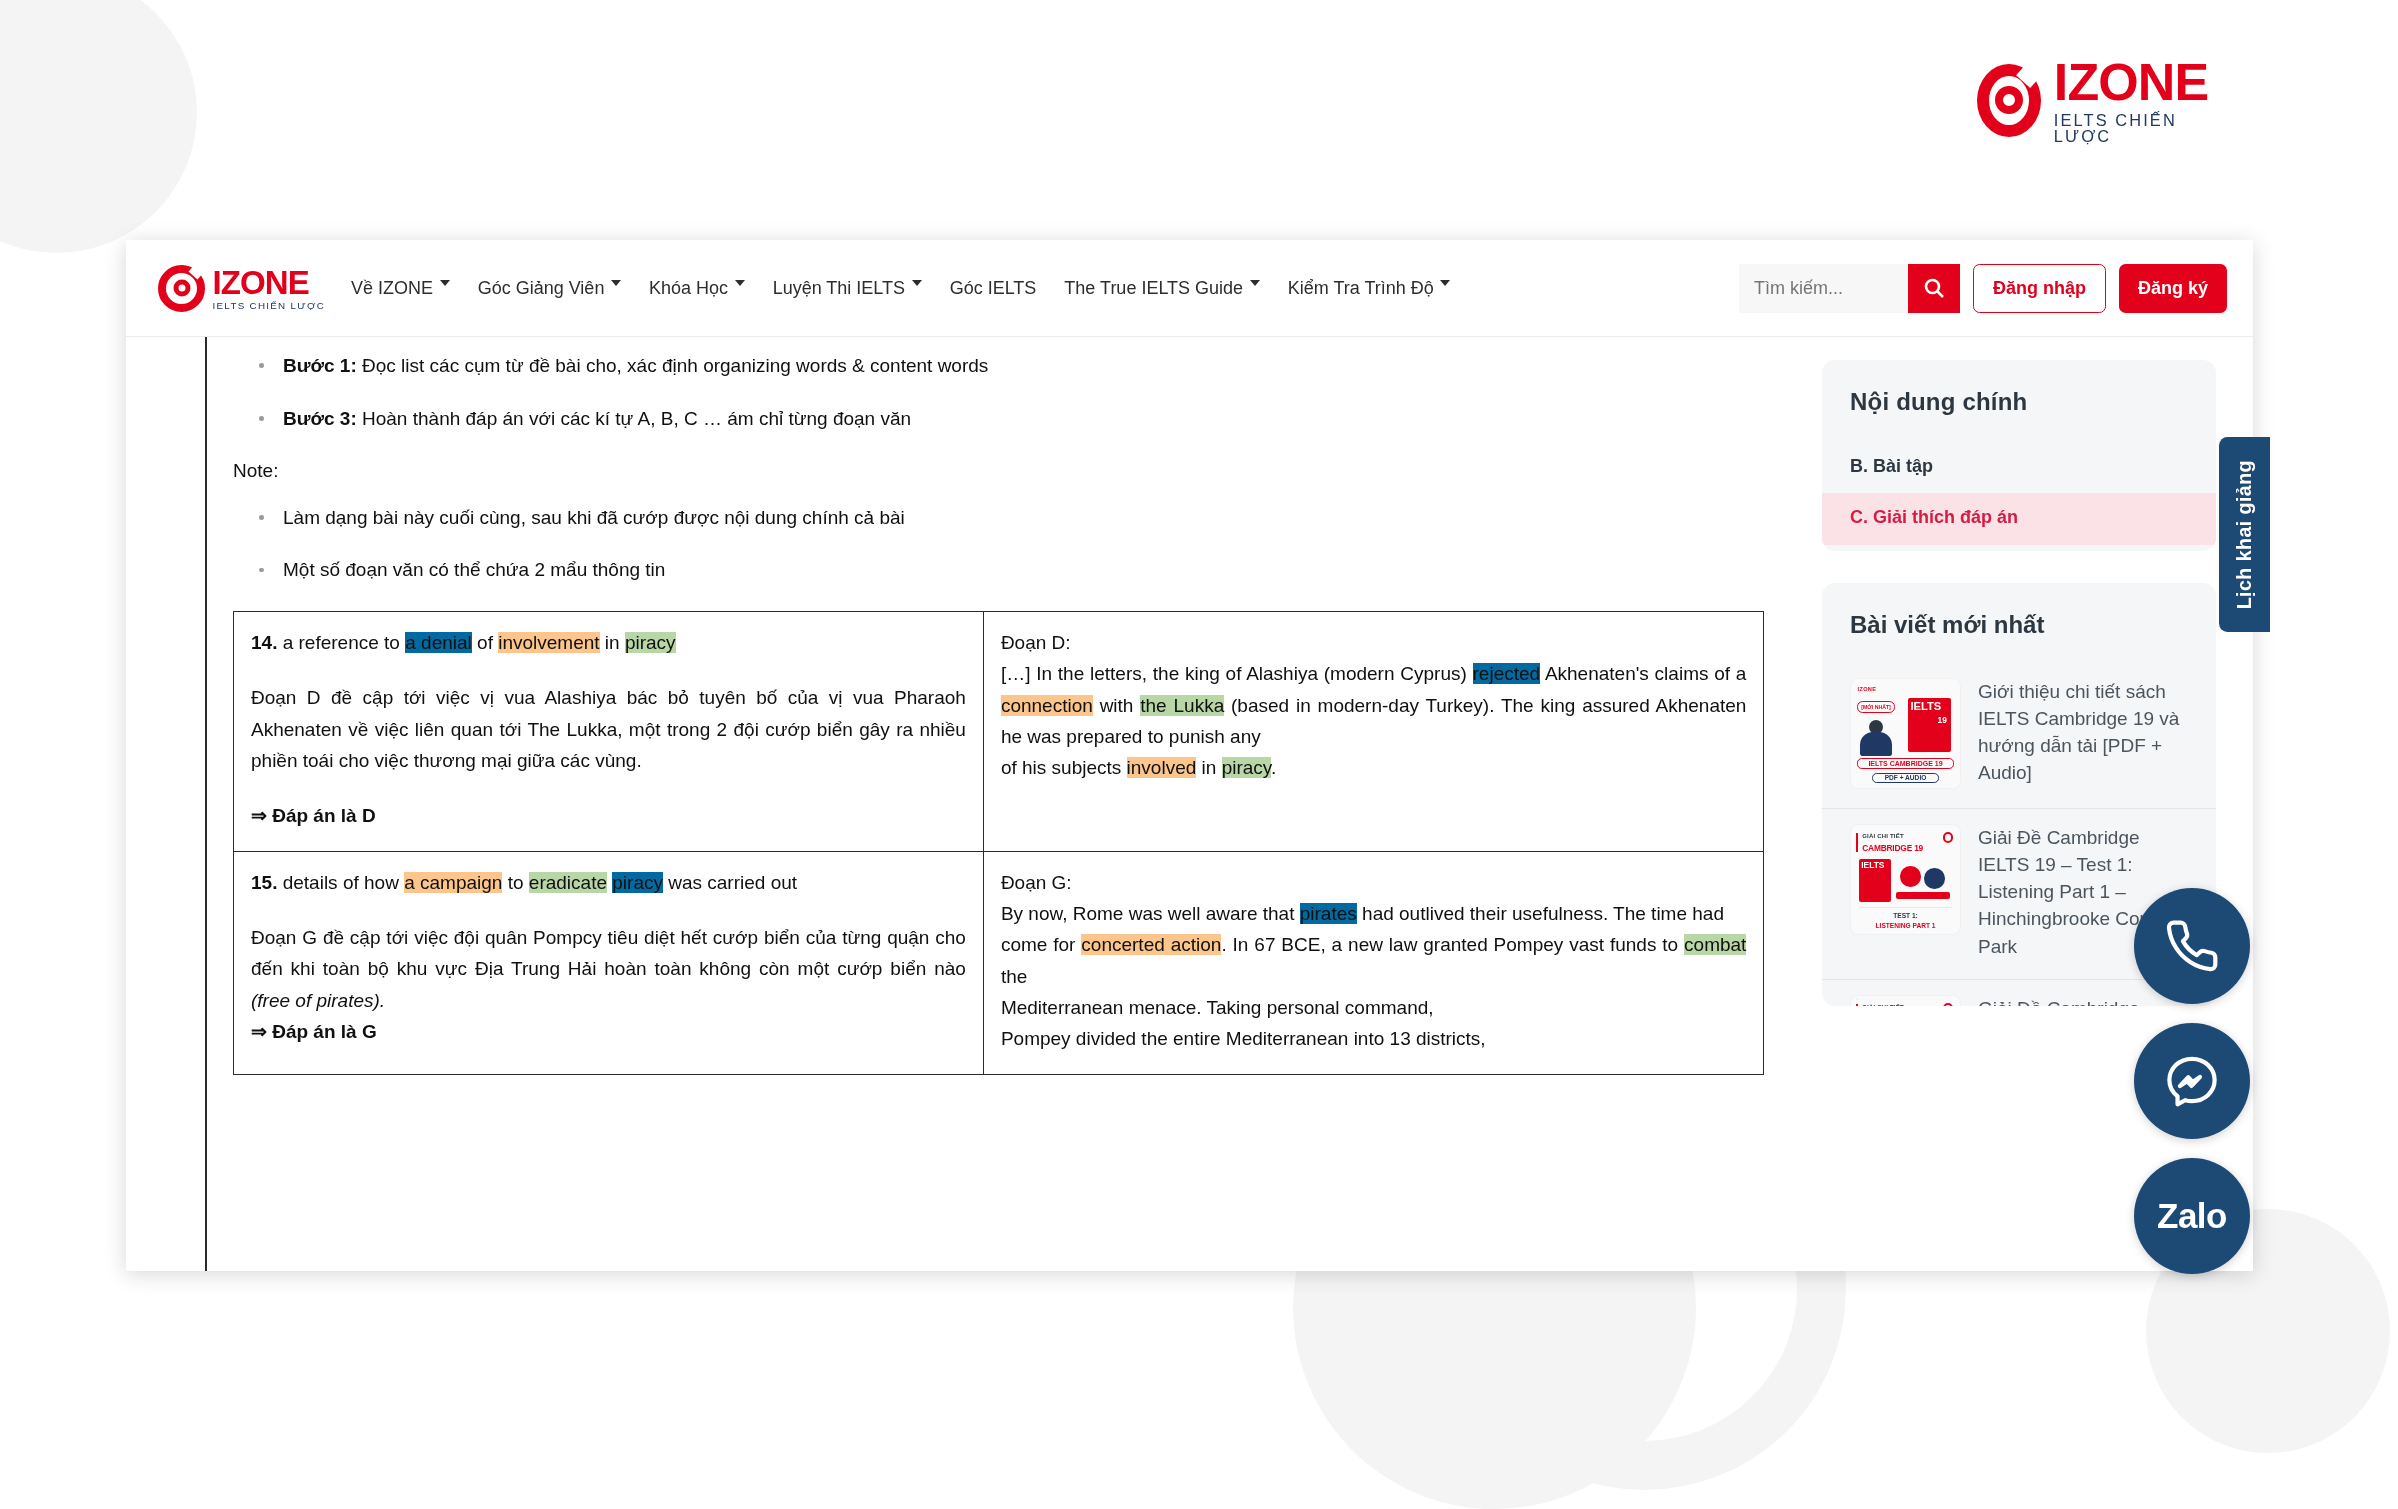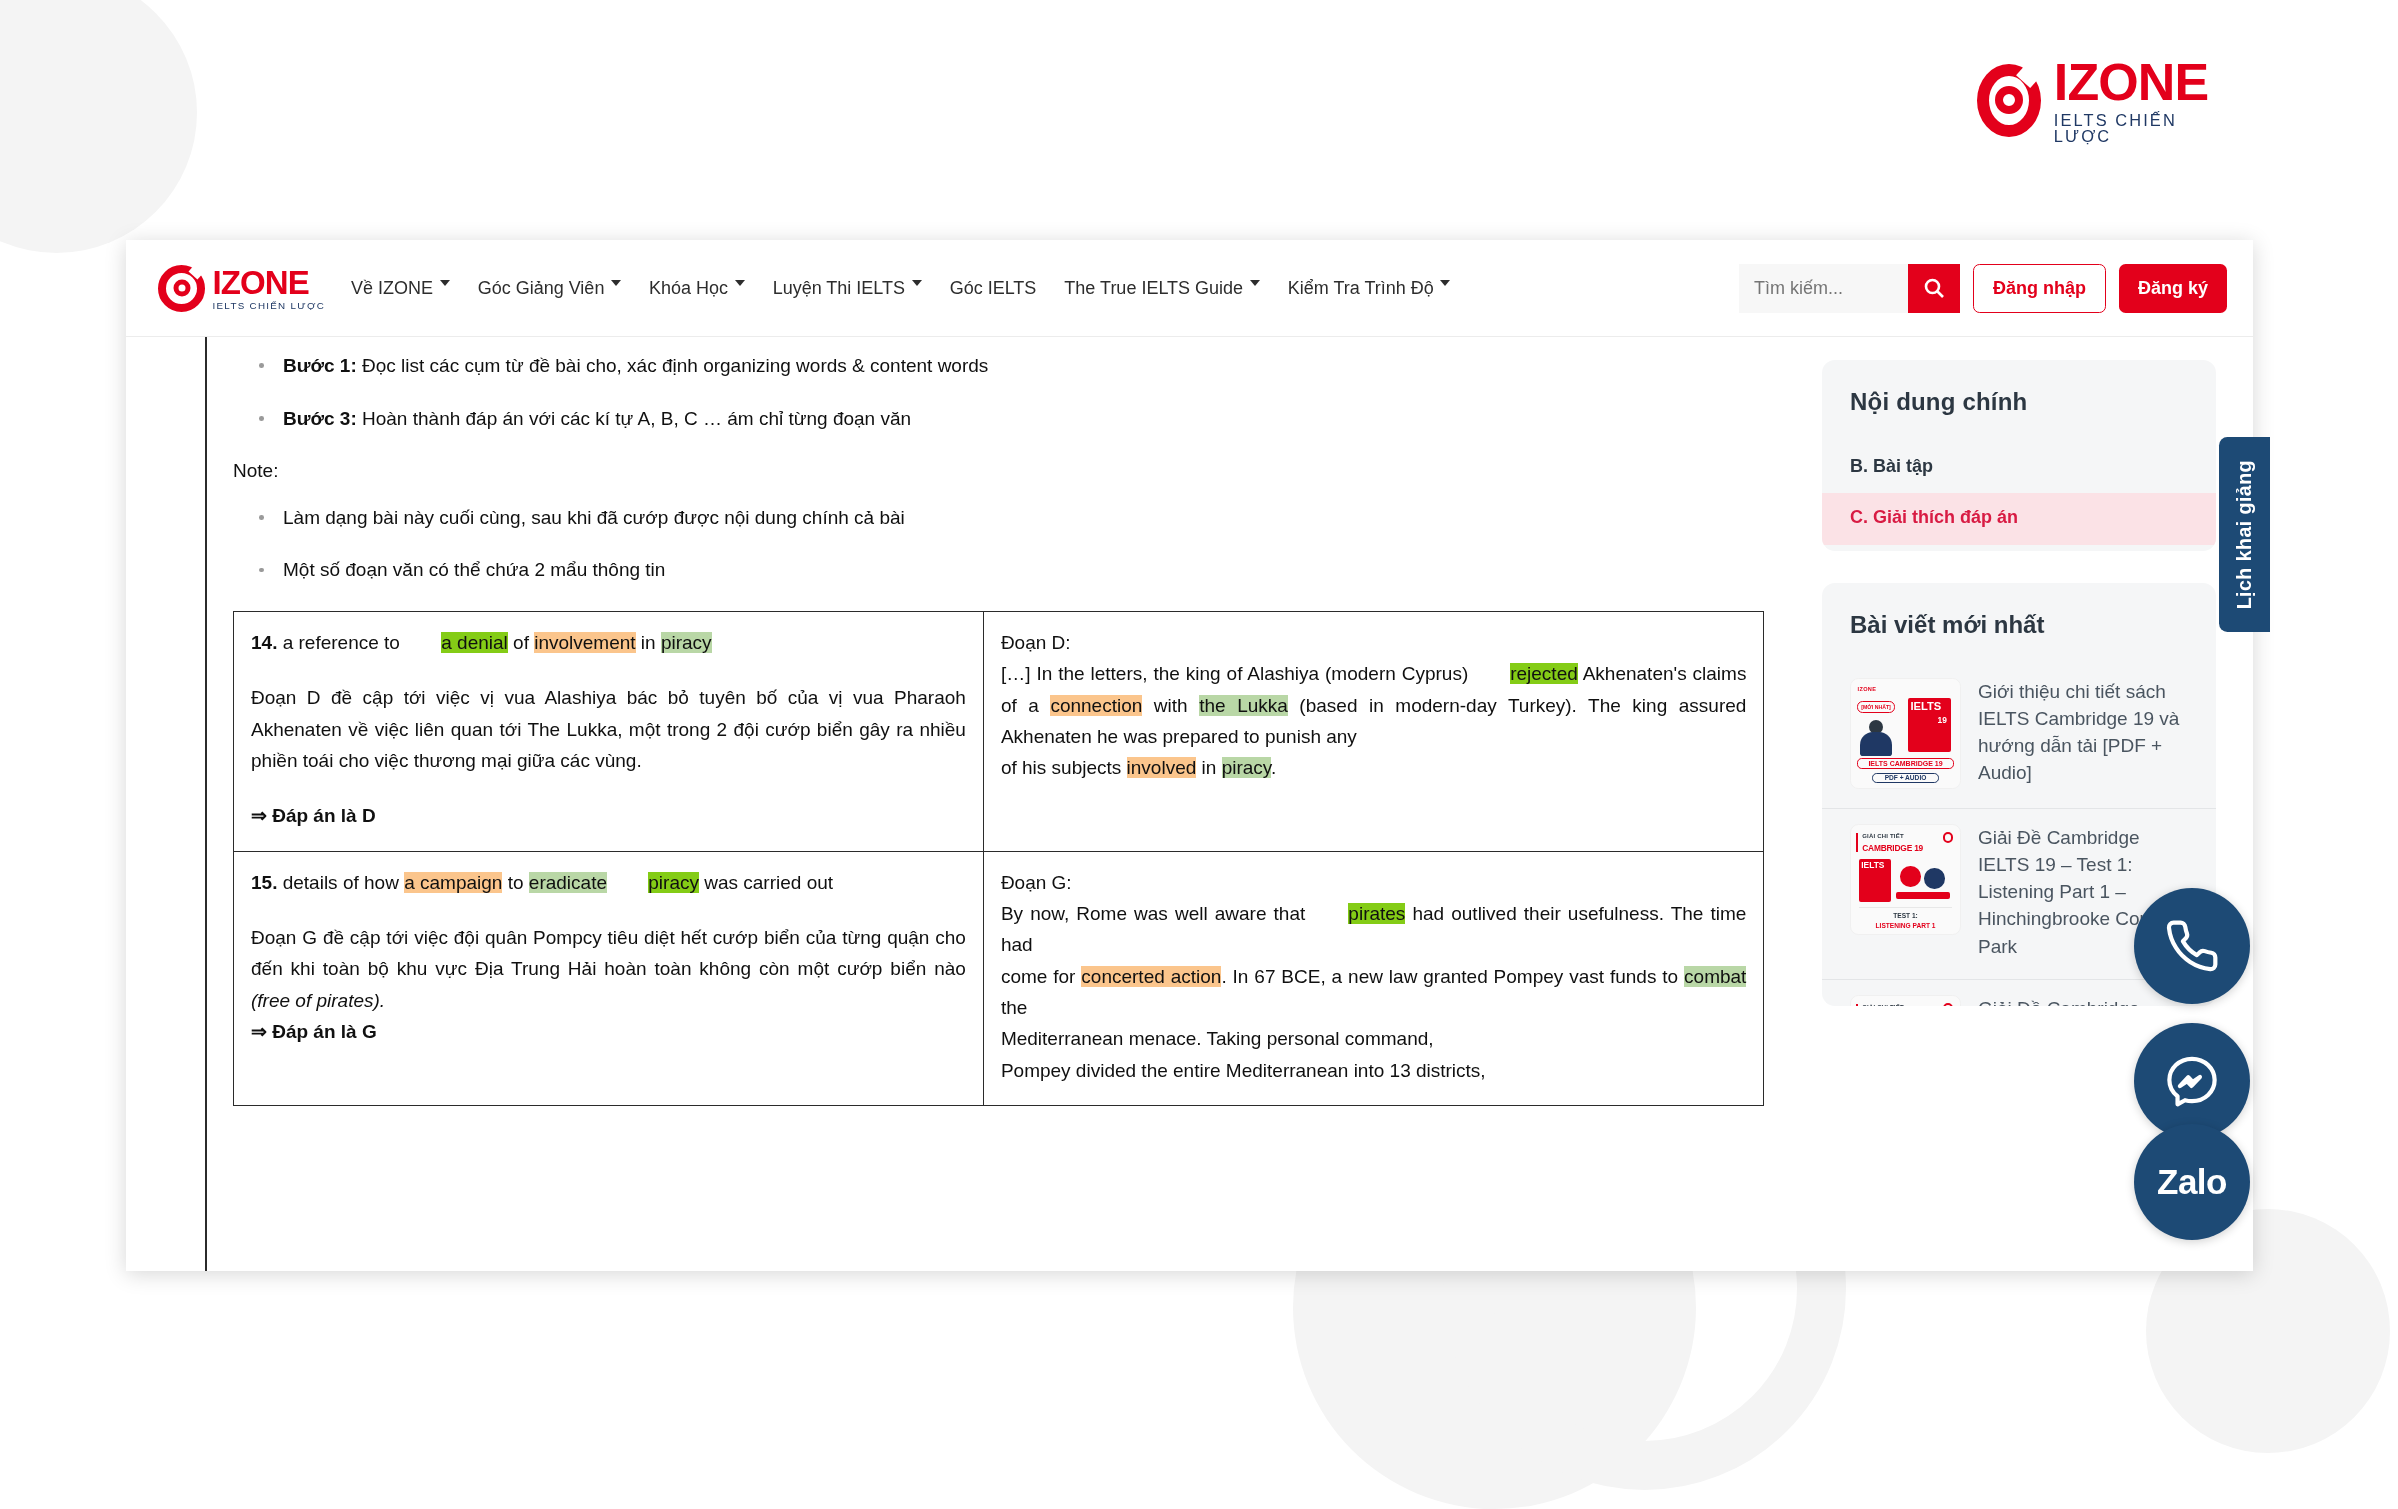--- a/index.html
+++ b/index.html
@@ -113,21 +113,21 @@
     width: 100%; border-collapse: collapse; margin-top: 15px; table-layout: fixed;
   }
   table.expl td {
     border: 1.5px solid #2b2b2b; vertical-align: top; padding: 15px 17px 19px 17px;
     font-size: 19px; color: #101010; line-height: 1.65;
   }
   table.expl td.left { width: 49%; }
   table.expl td.right { width: 51%; }
   .just { text-align: justify; }
   .pgap { margin-top: 24px; }
-  .hl-red { background: #84cc16; margin-left: 36px; }
+  .hl-red { background: #0369a1; }
   .hl-org { background: #fbc58c; }
   .hl-grn { background: #b9d7a6; }
   .it { font-style: italic; }
 
   
   .side-col {
     width: 468px; flex: 0 0 468px; padding: 22.5px 37px 0 37px; background: #ffffff;
   }
   .card {
     background: #f5f6f7; border-radius: 13px; padding: 28px 0 5.6px 0; margin-bottom: 32px;
@@ -194,21 +194,21 @@
     writing-mode: vertical-rl; transform: rotate(180deg);
     font-size: 19.7px; font-weight: 700; letter-spacing: 0.4px;
   }
   .fab {
     position: absolute; left: 2134px; width: 116px; height: 116px; border-radius: 50%;
     background: #1d4a75; display: flex; align-items: center; justify-content: center;
     cursor: pointer; box-shadow: 0 1.9px 9.4px rgba(0,0,0,.18);
   }
   .fab-phone { top: 888px; }
   .fab-msg { top: 1023px; }
-  .fab-zalo { top: 1124px; }
+  .fab-zalo { top: 1158px; }
   .fab-zalo span { color: #ffffff; font-size: 35px; font-weight: 700; letter-spacing: -0.5px; }
 </style>
 </head>
 <body>
 
 <div id="root">
 
   <div class="wm wm1"></div>
   <div class="wm wm2"></div>
   <div class="wm wm3"></div>

